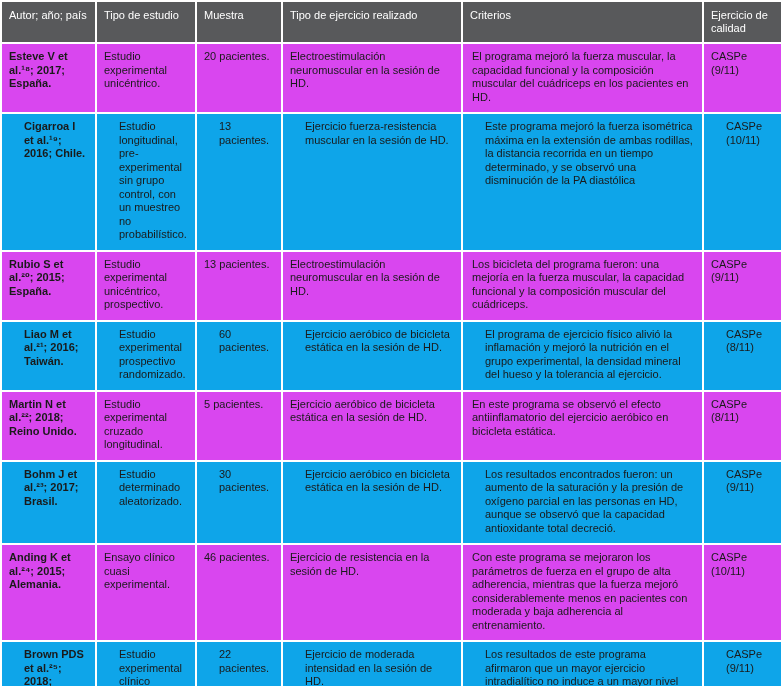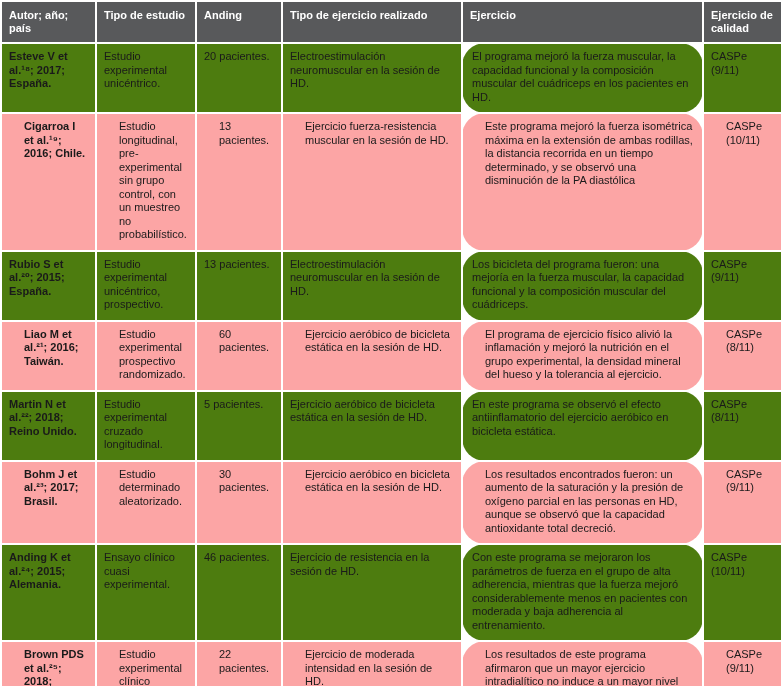--- a/index.html
+++ b/index.html
@@ -20,57 +20,56 @@
   .review-table td {
     border: 2px solid #ffffff;
     vertical-align: top;
     text-align: left;
     padding: 6px 7px 8px 7px;
     word-wrap: break-word;
   }
   .review-table thead th {
     background: #58595b;
     color: #ffffff;
-    font-weight: bold;
+    font-weight: normal;
     font-size: 11px;
     line-height: 13px;
     padding-top: 7px;
     padding-bottom: 7px;
     margin-left: 12px;
   }
-  .review-table tbody tr.row-light td { background: #4d7c0f; }
-  .review-table tbody tr.row-dark  td { background: #fca5a5; padding-left: 22px; }
+  .review-table tbody tr.row-light td { background: #d946ef; }
+  .review-table tbody tr.row-dark  td { background: #0ea5e9; padding-left: 22px; }
   .review-table td.col-autor {
     font-weight: bold;
   }
   .review-table td.col-resultados {
     padding-left: 9px;
     padding-right: 9px;
-    border-radius: 23px;
   }
 </style>
 </head>
 <body>
 
 <table class="review-table">
   <colgroup>
     <col style="width:95px">
     <col style="width:100px">
     <col style="width:86px">
     <col style="width:180px">
     <col style="width:241px">
     <col style="width:79px">
   </colgroup>
   <thead>
     <tr>
       <th>Autor; año; país</th>
       <th>Tipo de estudio</th>
-      <th>Anding</th>
+      <th>Muestra</th>
       <th>Tipo de ejercicio realizado</th>
-      <th>Ejercicio</th>
+      <th>Criterios</th>
       <th>Ejercicio de calidad</th>
     </tr>
   </thead>
   <tbody>
     <tr class="row-light">
       <td class="col-autor">Esteve V et al.¹⁸; 2017; España.</td>
       <td>Estudio experimental unicéntrico.</td>
       <td>20 pacientes.</td>
       <td>Electroestimulación neuromuscular en la sesión de HD.</td>
       <td class="col-resultados">El programa mejoró la fuerza muscular, la capacidad funcional y la composición muscular del cuádriceps en los pacientes en HD.</td>

